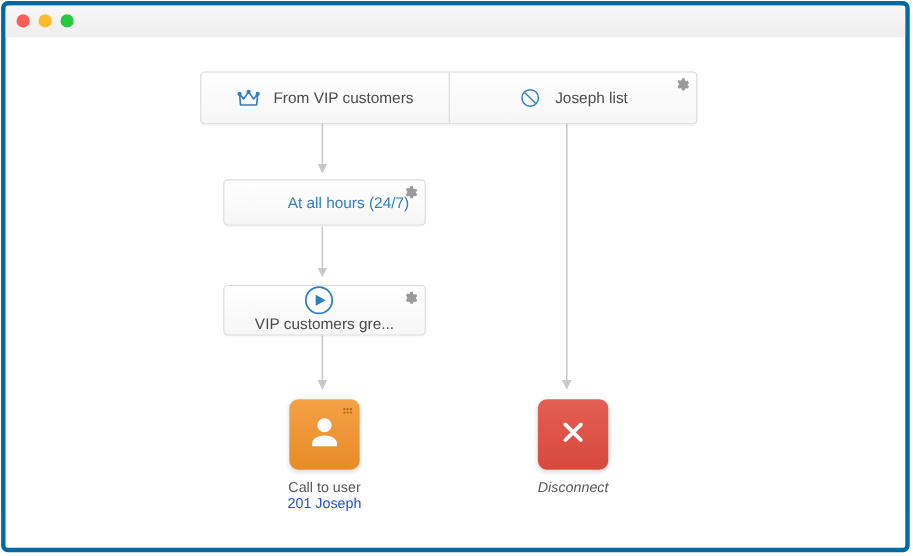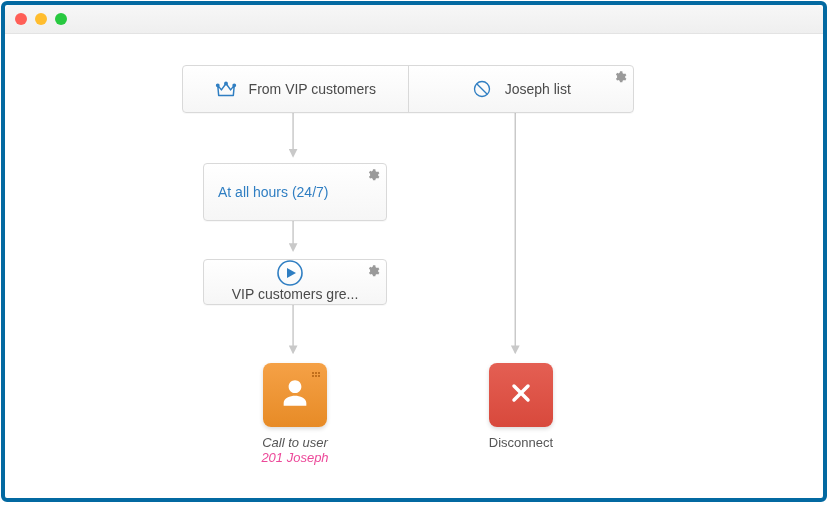--- a/index.html
+++ b/index.html
@@ -19,21 +19,21 @@
   .icon{width:22px;height:22px;margin-right:12px;display:inline-flex;align-items:center;justify-content:center;}
   .top-group{position:absolute;display:flex;border:1px solid #d9d9d9;border-radius:4px;overflow:visible;background:linear-gradient(#ffffff,#f6f6f6);box-shadow:0 1px 1px rgba(0,0,0,0.03);}
   .top-half{flex:1;display:flex;align-items:center;justify-content:center;}
   .top-half.left{border-right:1px solid #d9d9d9;}
   .top-half .inner{display:flex;align-items:center;}
   .top-label{font-size:14px;color:#4a4a4a;}
   .action-tile{width:64px;height:64px;border-radius:8px;display:flex;align-items:center;justify-content:center;box-shadow:0 2px 4px rgba(0,0,0,0.15);}
   .action-tile.orange{background:linear-gradient(#f5a146,#e78b26);}
   .action-tile.red{background:linear-gradient(#e45f53,#d8493c);}
   .action-caption{font-size:13px;color:#555;text-align:center;margin-top:8px;}
-  .action-caption .link{color:#ec4899;}
+  .action-caption .link{color:#1d4ed8;}
   .dots-corner{position:absolute;top:5px;right:5px;width:12px;height:12px;}
 </style>
 </head>
 <body>
 
 <div class="window">
   <div class="titlebar">
     <div class="dot red"></div>
     <div class="dot yellow"></div>
     <div class="dot green"></div>
@@ -82,21 +82,21 @@
           <span class="top-label">Joseph list</span>
         </div>
       </div>
       <span class="gear">
         <svg viewBox="0 0 24 24" width="14" height="14" fill="#9a9a9a">
             <path d="M12 8a4 4 0 1 0 0 8 4 4 0 0 0 0-8zm9 4a7 7 0 0 0-.1-1.2l2.1-1.6-2-3.4-2.5 1a7 7 0 0 0-2-1.2L16 2h-4l-.5 2.6a7 7 0 0 0-2 1.2l-2.5-1-2 3.4 2.1 1.6A7 7 0 0 0 7 12c0 .4 0 .8.1 1.2L5 14.8l2 3.4 2.5-1a7 7 0 0 0 2 1.2L12 21h4l.5-2.6a7 7 0 0 0 2-1.2l2.5 1 2-3.4-2.1-1.6c.1-.4.1-.8.1-1.2z"></path>
           </svg>
       </span>
     </div>
 
-    <div class="pill node" style="left:198px;top:130px;width:184px;height:58px;justify-content:flex-start;">
+    <div class="pill node" style="left:198px;top:130px;width:184px;height:42px;justify-content:flex-end;">
       <span class="label link">At all hours (24/7)</span>
       <span class="gear">
         <svg viewBox="0 0 24 24" width="14" height="14" fill="#9a9a9a">
             <path d="M12 8a4 4 0 1 0 0 8 4 4 0 0 0 0-8zm9 4a7 7 0 0 0-.1-1.2l2.1-1.6-2-3.4-2.5 1a7 7 0 0 0-2-1.2L16 2h-4l-.5 2.6a7 7 0 0 0-2 1.2l-2.5-1-2 3.4 2.1 1.6A7 7 0 0 0 7 12c0 .4 0 .8.1 1.2L5 14.8l2 3.4 2.5-1a7 7 0 0 0 2 1.2L12 21h4l.5-2.6a7 7 0 0 0 2-1.2l2.5 1 2-3.4-2.1-1.6c.1-.4.1-.8.1-1.2z"></path>
           </svg>
       </span>
     </div>
 
     <div class="pill node" style="left:198px;top:226px;width:184px;height:46px;flex-direction:column;">
       <span class="icon" style="width:26px;height:26px;margin-right:10px;">
@@ -124,27 +124,27 @@
           <svg viewBox="0 0 12 12" width="12" height="12" fill="#b06010">
             <circle cx="3" cy="3" r="1"></circle>
               <circle cx="6" cy="3" r="1"></circle>
               <circle cx="9" cy="3" r="1"></circle>
             <circle cx="3" cy="6" r="1"></circle>
               <circle cx="6" cy="6" r="1"></circle>
               <circle cx="9" cy="6" r="1"></circle>
           </svg>
         </span>
       </div>
-      <div class="action-caption" style="width:120px;margin-left:-28px;font-style:italic;">
+      <div class="action-caption" style="width:120px;margin-left:-28px;">
         <div>Call to user</div>
         <div class="link">201 Joseph</div>
       </div>
     </div>
 
-    <div class="node" style="left:484px;top:330px;width:76px;">
+    <div class="node" style="left:484px;top:330px;width:76px;font-style:italic;">
       <div class="action-tile red">
         <span>
           <svg viewBox="0 0 24 24" width="28" height="28" stroke="#fff" stroke-width="3" stroke-linecap="round">
             <line x1="6" y1="6" x2="18" y2="18"></line>
             <line x1="18" y1="6" x2="6" y2="18"></line>
           </svg>
         </span>
       </div>
       <div class="action-caption" style="width:120px;margin-left:-28px;">
         <div>Disconnect</div>

